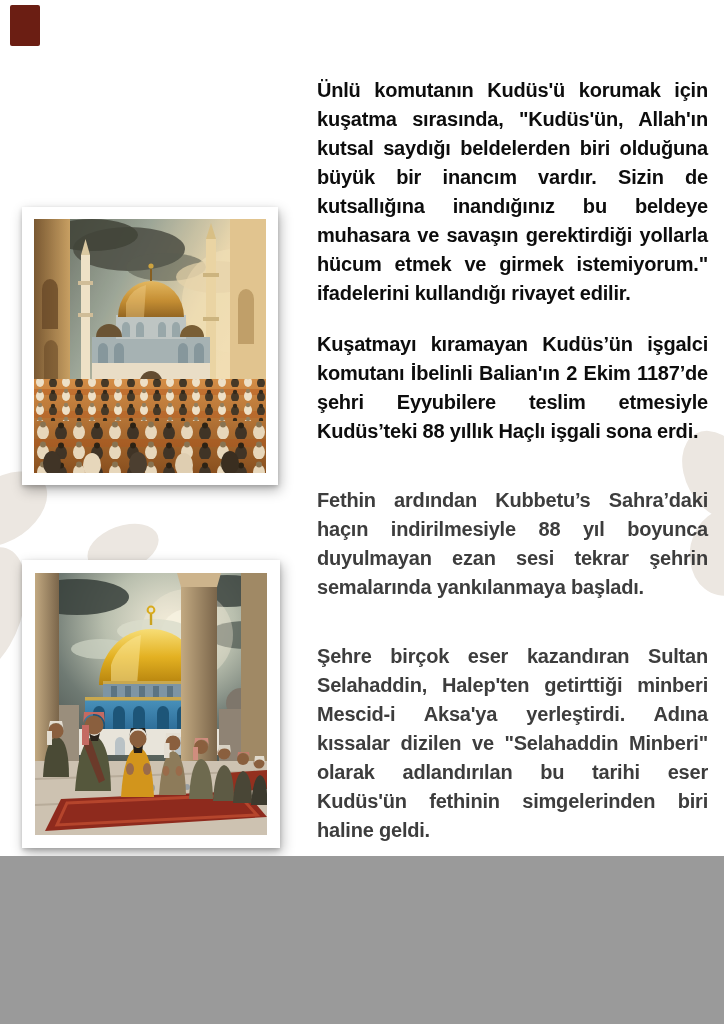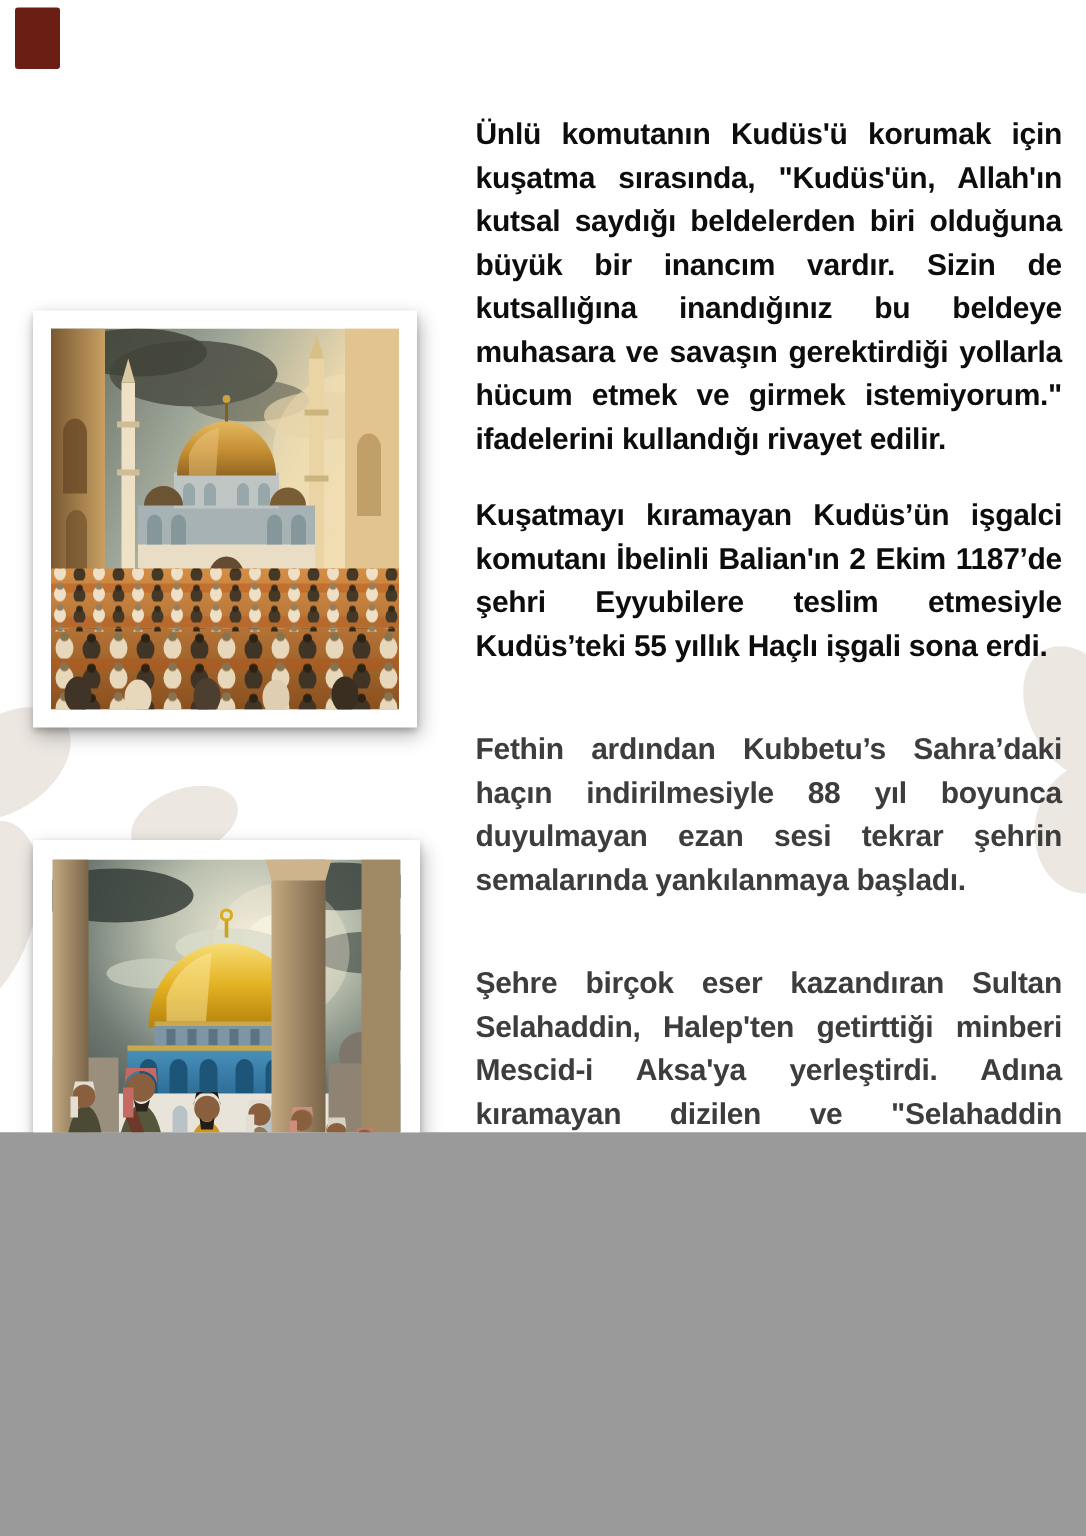--- a/index.html
+++ b/index.html
@@ -1,19 +1,19 @@
 <!DOCTYPE html>
 <html><head>
 <meta charset="utf-8">
 <style>
   html, body { margin: 0; padding: 0; background: #9a9a9a; }
   .page {
     position: relative;
     width: 724px;
-    height: 755px;
+    height: 856px;
     margin: 0 auto;
     background: #ffffff;
     overflow: hidden;
     font-family: "Liberation Sans", sans-serif;
   }
 
   
   .corner-accent {
     position: absolute;
     left: 10px; top: 5px;
@@ -326,21 +326,21 @@
 
         <path d="M216,232 q2,-28 9,-30 q8,2 7,30 z" fill="#3c3a2e"></path>
         <circle cx="224" cy="190" r="5.5" fill="#8a5f3e"></circle>
         <path d="M219,190 a6,6 0 0 1 11,0 l-1,-7 h-9 z" fill="#e0dacb"></path>
       </g>
     </svg>
   </figure>
 
   <main class="article">
     <p class="bold">Ünlü komutanın Kudüs'ü korumak için kuşatma sırasında, "Kudüs'ün, Allah'ın kutsal saydığı beldelerden biri olduğuna büyük bir inancım vardır. Sizin de kutsallığına inandığınız bu beldeye muhasara ve savaşın gerektirdiği yollarla hücum etmek ve girmek istemiyorum." ifadelerini kullandığı rivayet edilir.</p>
-    <p class="bold">Kuşatmayı kıramayan Kudüs’ün işgalci komutanı İbelinli Balian'ın 2 Ekim 1187’de şehri Eyyubilere teslim etmesiyle Kudüs’teki 55 yıllık Haçlı işgali sona erdi.</p>
+    <p class="bold">Kuşatmayı kıramayan Kudüs’ün işgalci komutanı İbelinli Balian'ın 2 Ekim 1187’de şehri Eyyubilere teslim etmesiyle Kudüs’teki 88 yıllık Haçlı işgali sona erdi.</p>
     <p class="reg">Fethin ardından Kubbetu’s Sahra’daki haçın indirilmesiyle 88 yıl boyunca duyulmayan ezan sesi tekrar şehrin semalarında yankılanmaya başladı.</p>
-    <p class="reg">Şehre birçok eser kazandıran Sultan Selahaddin, Halep'ten getirttiği minberi Mescid-i Aksa'ya yerleştirdi. Adına kıramayan dizilen ve "Selahaddin Minberi" olarak adlandırılan bu tarihi eser Kudüs'ün fethinin simgelerinden biri haline geldi.</p>
+    <p class="reg">Şehre birçok eser kazandıran Sultan Selahaddin, Halep'ten getirttiği minberi Mescid-i Aksa'ya yerleştirdi. Adına kıssalar dizilen ve "Selahaddin Minberi" olarak adlandırılan bu tarihi eser Kudüs'ün fethinin simgelerinden biri haline geldi.</p>
   </main>
 
   <div class="footer-rule"></div>
   <div class="page-number">6</div>
 
 </div>
 
 </body></html>

